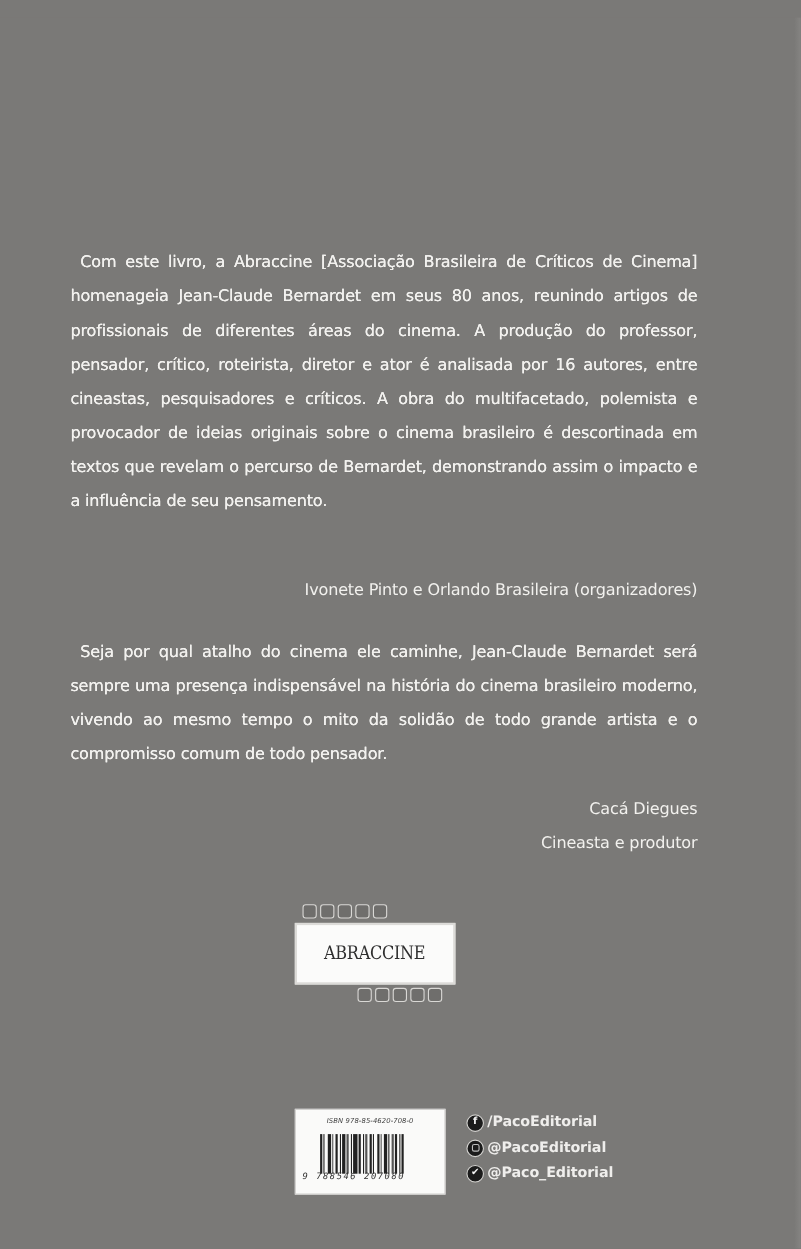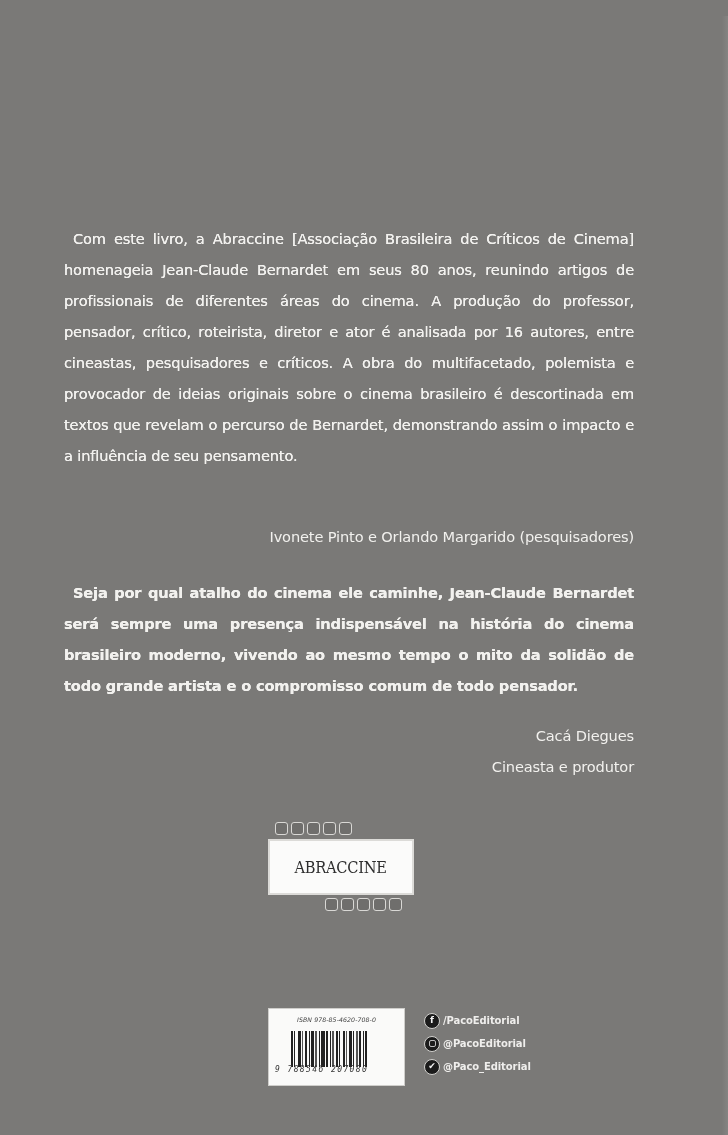--- a/index.html
+++ b/index.html
@@ -34,21 +34,21 @@
       font-size: 14.6px;
       line-height: 31px;
       letter-spacing: -0.15px;
       text-align: justify;
       text-align-last: left;
       color: #f2f1ee;
       text-shadow: 0 0 0.4px #ffffff;
     }
     .para .indent { display: inline-block; width: 9px; }
     .para-1 { top: 192px; }
-    .para-2 { top: 546px; font-weight: bold; }
+    .para-2 { top: 546px; }
     .attribution {
       position: absolute;
       right: 94px;
       font-size: 14.6px;
       line-height: 31px;
       text-align: right;
       color: #f2f1ee;
       letter-spacing: -0.15px;
     }
     .attr-1 { top: 505px; }
@@ -171,34 +171,34 @@
       flex-shrink: 0;
     }
     .social-icon .ig {
       width: 7px; height: 7px;
       border: 1.2px solid #bdbdbd;
       border-radius: 2px;
       box-sizing: border-box;
     }
     .social-label {
       margin-left: 3px;
-      font-size: 10px;
+      font-size: 13px;
       color: #efeeec;
       font-weight: bold;
       letter-spacing: -0.1px;
     }
   </style>
 </head>
 <body>
 
 <div class="cover">
 
   <p class="para para-1"><span class="indent"></span><span>Com este livro, a Abraccine [Associação Brasileira de Críticos de Cinema] homenageia Jean-Claude Bernardet em seus 80 anos, reunindo artigos de profissionais de diferentes áreas do cinema. A produção do professor, pensador, crítico, roteirista, diretor e ator é analisada por 16 autores, entre cineastas, pesquisadores e críticos. A obra do multifacetado, polemista e provocador de ideias originais sobre o cinema brasileiro é descortinada em textos que revelam o percurso de Bernardet, demonstrando assim o impacto e a influência de seu pensamento.</span></p>
 
-  <div class="attribution attr-1">Ivonete Pinto e Orlando Margarido (pesquisadores)</div>
+  <div class="attribution attr-1">Ivonete Pinto e Orlando Brasileira (organizadores)</div>
 
   <p class="para para-2"><span class="indent"></span><span>Seja por qual atalho do cinema ele caminhe, Jean-Claude Bernardet será sempre uma presença indispensável na história do cinema brasileiro moderno, vivendo ao mesmo tempo o mito da solidão de todo grande artista e o compromisso comum de todo pensador.</span></p>
 
   <div class="attribution attr-2">
     <span>Cacá Diegues</span>
     <span>Cineasta e produtor</span>
   </div>
 
   <div class="logo">
     <div class="frames-top">

